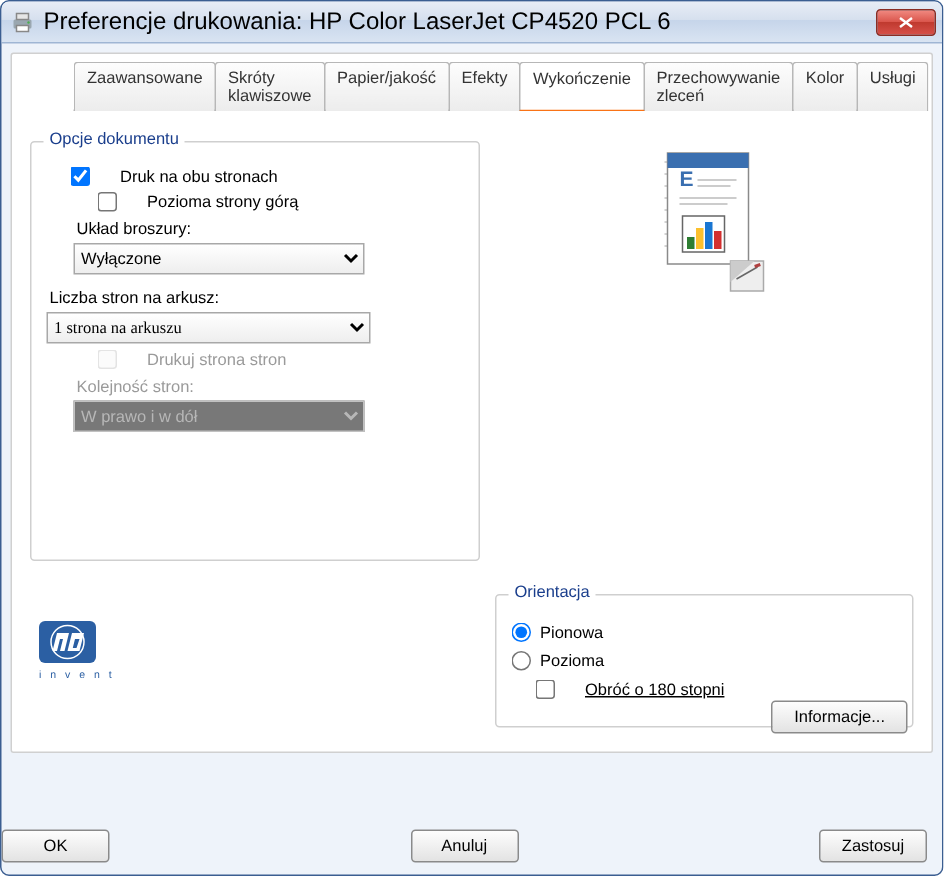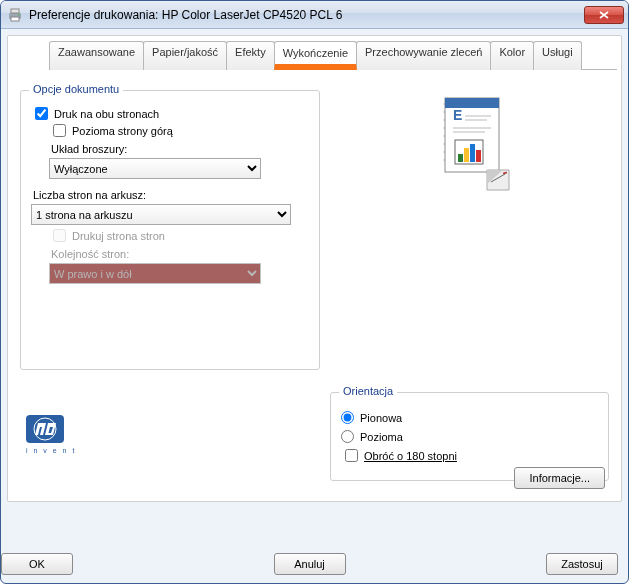--- a/index.html
+++ b/index.html
@@ -29,21 +29,21 @@
     align-items: center;
     padding: 0 4px 0 6px;
     border-bottom: 1px solid #9fb6d4;
   }
   .titlebar .printer-icon {
     width: 16px; height: 16px; margin-right: 6px;
   }
   .titlebar .title-text {
     flex: 1;
     color: #000;
-    font-size: 12px;
+    font-size: 16px;
   }
   .close-btn {
     width: 40px; height: 18px;
     background: linear-gradient(to bottom, #f08880 0%, #d9544a 49%, #c03a2f 50%, #d65049 100%);
     border: 1px solid #8a2d24;
     border-radius: 3px;
     display: flex; align-items: center; justify-content: center;
     color: #fff; font-weight: bold;
     cursor: pointer;
   }
@@ -71,21 +71,21 @@
     border-top-left-radius: 3px;
     border-top-right-radius: 3px;
     margin-right: -1px;
     position: relative;
     top: 1px;
     cursor: pointer;
     color: #333;
   }
   .tab.active {
     background: #fff;
-    border-bottom: 6px solid #f97316;
+    border-bottom: 1px solid #f97316;
     top: 1px;
     z-index: 2;
     padding-top: 5px;
     padding-bottom: 5px;
     text-align: right;
   }
   .tab-body {
     flex: 1;
     display: flex;
     gap: 10px;
@@ -110,40 +110,40 @@
   .groupbox .legend {
     position: absolute;
     top: -8px; left: 8px;
     background: #fff;
     padding: 0 4px;
     color: #1a3e8c;
   }
   .chk {
     display: flex;
     align-items: center;
-    gap: 6px;
-    margin: 4px 4px;
+    gap: 20px;
+    margin: 4px 16px;
   }
   .chk input[type=checkbox] {
     width: 13px; height: 13px;
     margin: 0;
   }
   .chk.disabled { color: #9a9a9a; }
   .chk.disabled input { opacity: 0.6; }
   label.lbl { display:block; margin: 6px 0 3px 2px; }
   select {
-    width: 212px;
+    width: 194px;
     height: 21px;
     font-size: 11px;
     border: 1px solid #a8a8a8;
     background: linear-gradient(to bottom,#fff,#eee);
   }
   select:disabled {
     color: #9a9a9a;
-    background: #7f1d1d;
+    background: #404040;
   }
   .indent1 { margin-left: 18px; }
   .indent2 { margin-left: 18px; }
   .preview {
     width: 90px; height: 100px;
     margin: 10px auto 0 auto;
     display:block;
   }
   .orient-group {
     margin-top: 200px;
@@ -198,20 +198,21 @@
     <div class="close-btn">
       <svg width="10" height="8" viewBox="0 0 10 8">
         <path d="M1 1 L9 7 M9 1 L1 7" stroke="#fff" stroke-width="1.6"></path>
       </svg>
     </div>
   </div>
 
   <div class="client">
     <div class="tabs">
       <div class="tab">Zaawansowane</div>
+      <div class="tab">Skróty klawiszowe</div>
       <div class="tab">Papier/jakość</div>
       <div class="tab">Efekty</div>
       <div class="tab active">Wykończenie</div>
       <div class="tab">Przechowywanie zleceń</div>
       <div class="tab">Kolor</div>
       <div class="tab">Usługi</div>
     </div>
 
     <div class="tab-body">
 
@@ -229,21 +230,21 @@
               <input type="checkbox" style="">
               <span>Pozioma strony górą</span>
             </div>
             <label class="lbl">Układ broszury:</label>
             <select>
               <option>Wyłączone</option>
             </select>
           </div>
 
           <label class="lbl" style="margin-top:10px;">Liczba stron na arkusz:</label>
-          <select style="width:260px;">
+          <select style="width:216px;font-family:Liberation Serif, serif;">
             <option>1 strona na arkuszu</option>
           </select>
 
           <div class="indent2">
             <div class="chk disabled">
               <input type="checkbox" disabled="" style="">
               <span>Drukuj strona stron</span>
             </div>
             <label class="lbl" style="color:#9a9a9a;">Kolejność stron:</label>
             <select disabled="">

